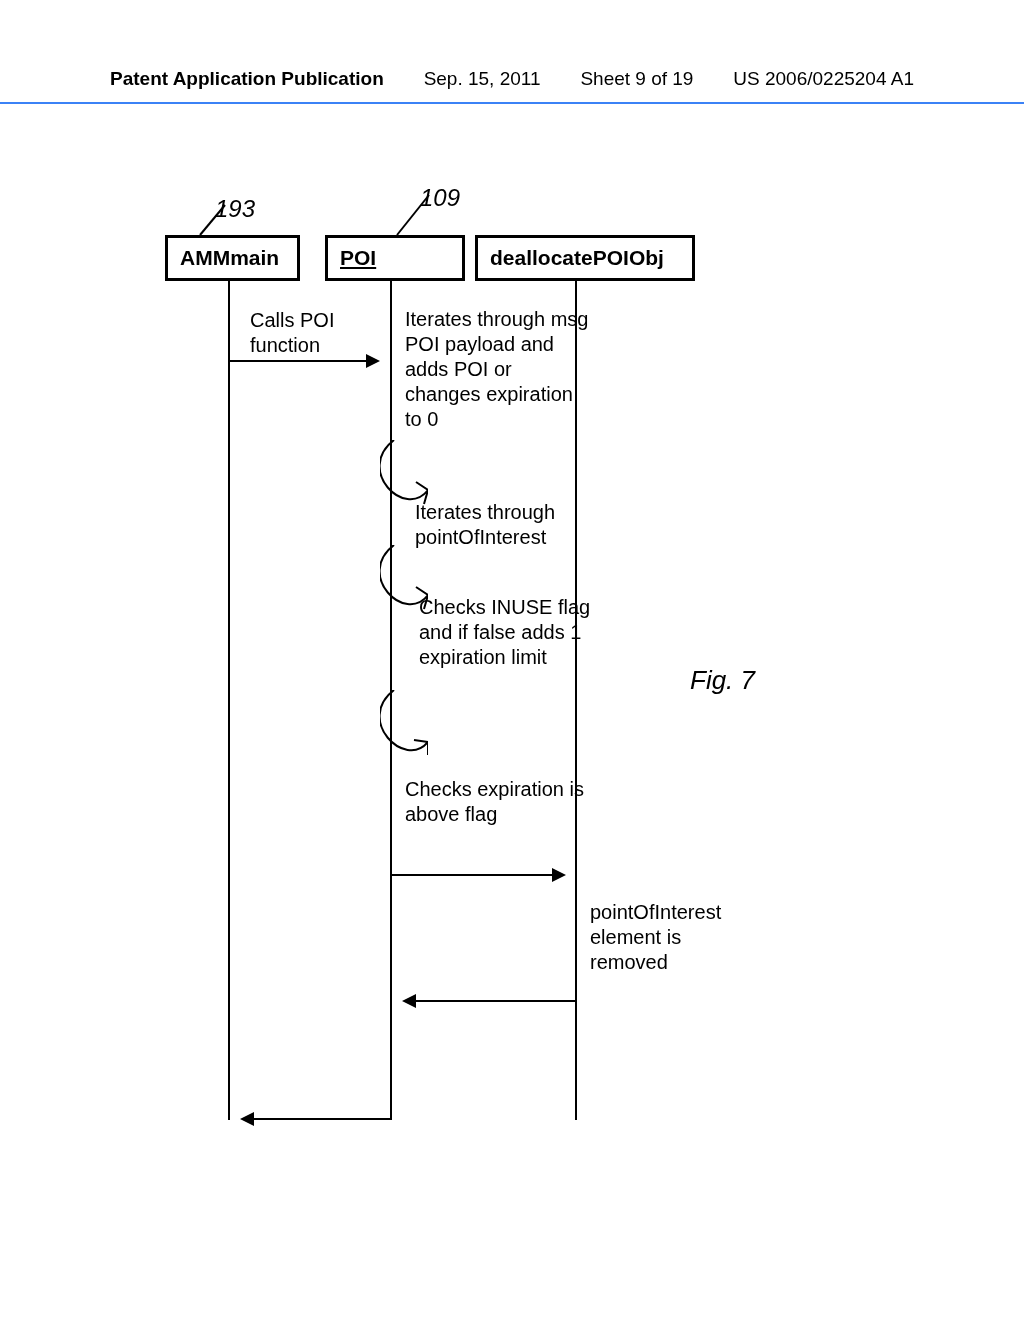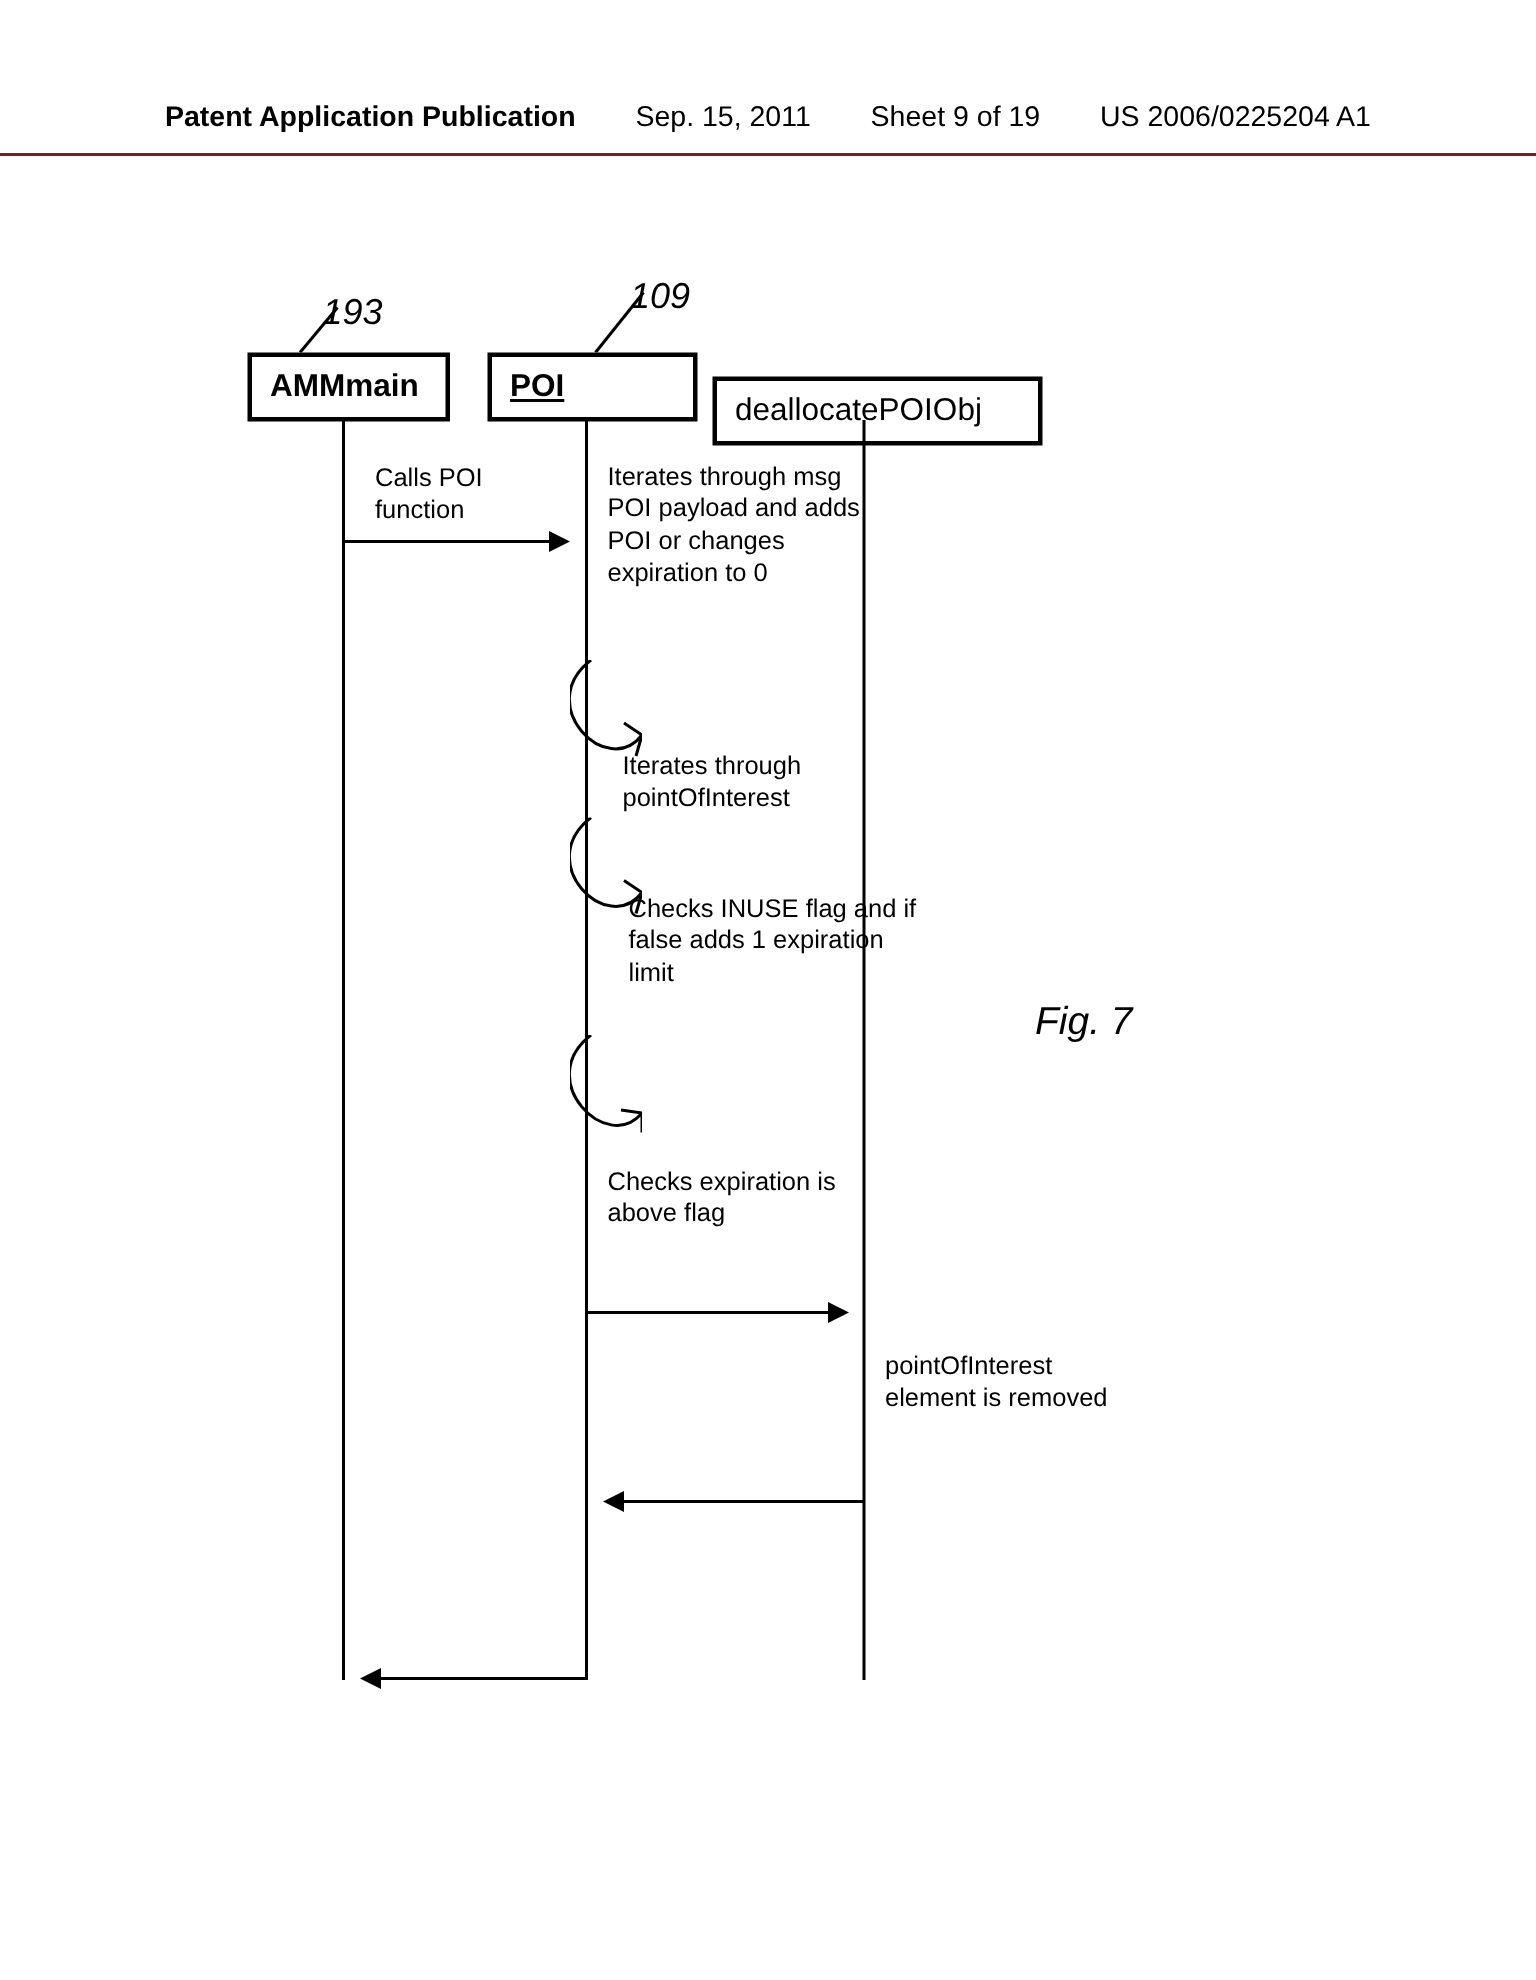--- a/index.html
+++ b/index.html
@@ -10,21 +10,21 @@
     width: 1024px;
     height: 1320px;
     position: relative;
   }
   .header {
     position: absolute;
     top: 68px;
     left: 0;
     right: 0;
     padding: 0 110px 12px 110px;
-    border-bottom: 2px solid #7f1d1d;
+    border-bottom: 2px solid #3b82f6;
     display: flex;
     justify-content: space-between;
     font-size: 19px;
   }
   .header-left {
     font-weight: bold;
   }
   .diagram {
     position: absolute;
     top: 200px;
@@ -34,40 +34,40 @@
   }
   .lane-box {
     position: absolute;
     border: 3px solid #000;
     background: #fff;
     padding: 8px 12px;
     font-size: 21px;
   }
   .lane-a { top: 35px; left: 10px; width: 105px; font-weight: bold; }
   .lane-b { top: 35px; left: 170px; width: 110px; font-weight: bold; text-decoration: underline; }
-  .lane-c { top: 51px; left: 320px; width: 190px; font-weight: normal; }
+  .lane-c { top: 35px; left: 320px; width: 190px; font-weight: bold; }
   .lifeline {
     position: absolute;
     width: 2px;
     background: #000;
   }
   .life-a { left: 73px; top: 80px; height: 840px; }
   .life-b { left: 235px; top: 80px; height: 840px; }
   .life-c { left: 420px; top: 80px; height: 840px; }
   .ref {
     position: absolute;
     font-family: 'Comic Sans MS', cursive, sans-serif;
     font-size: 24px;
     font-style: italic;
   }
   .ref-a { top: -5px; left: 60px; }
   .ref-b { top: -16px; left: 265px; }
   .text {
     position: absolute;
-    font-size: 17px;
+    font-size: 20px;
     line-height: 1.25;
   }
   .arrow {
     position: absolute;
     height: 2px;
     background: #000;
   }
   .arrow::after {
     content: '';
     position: absolute;

